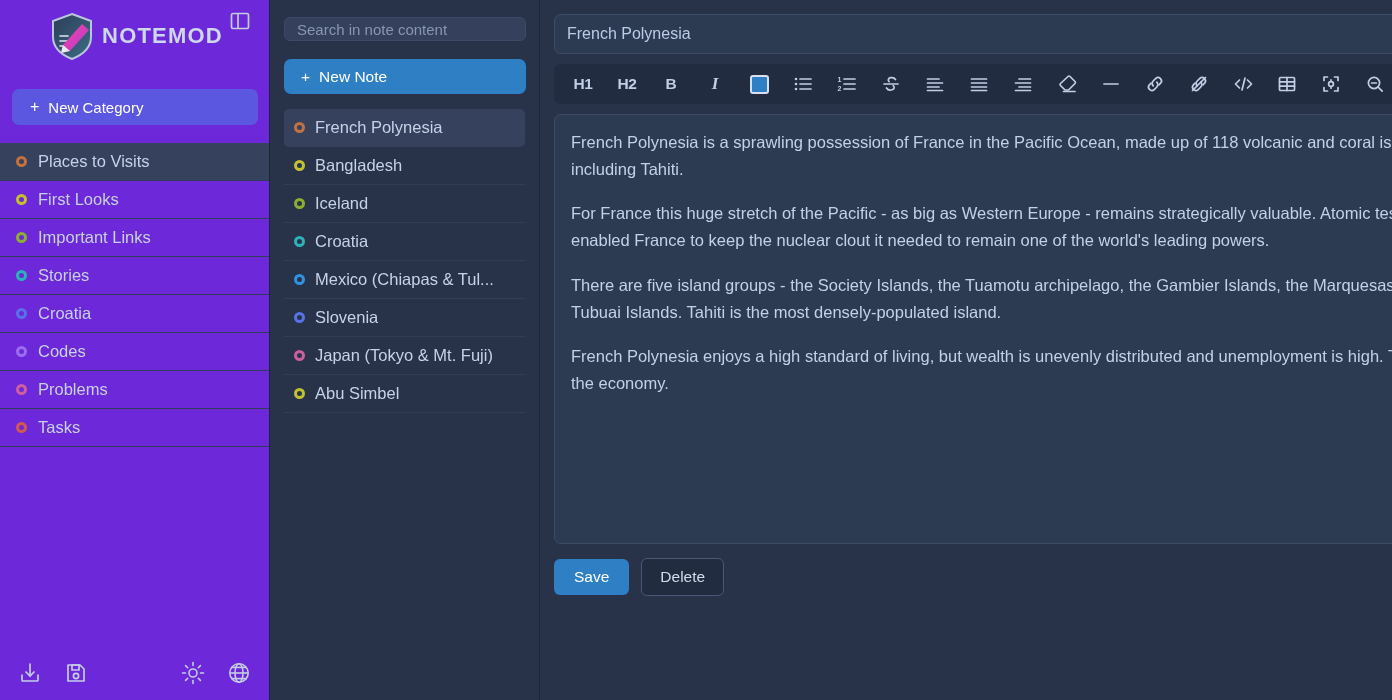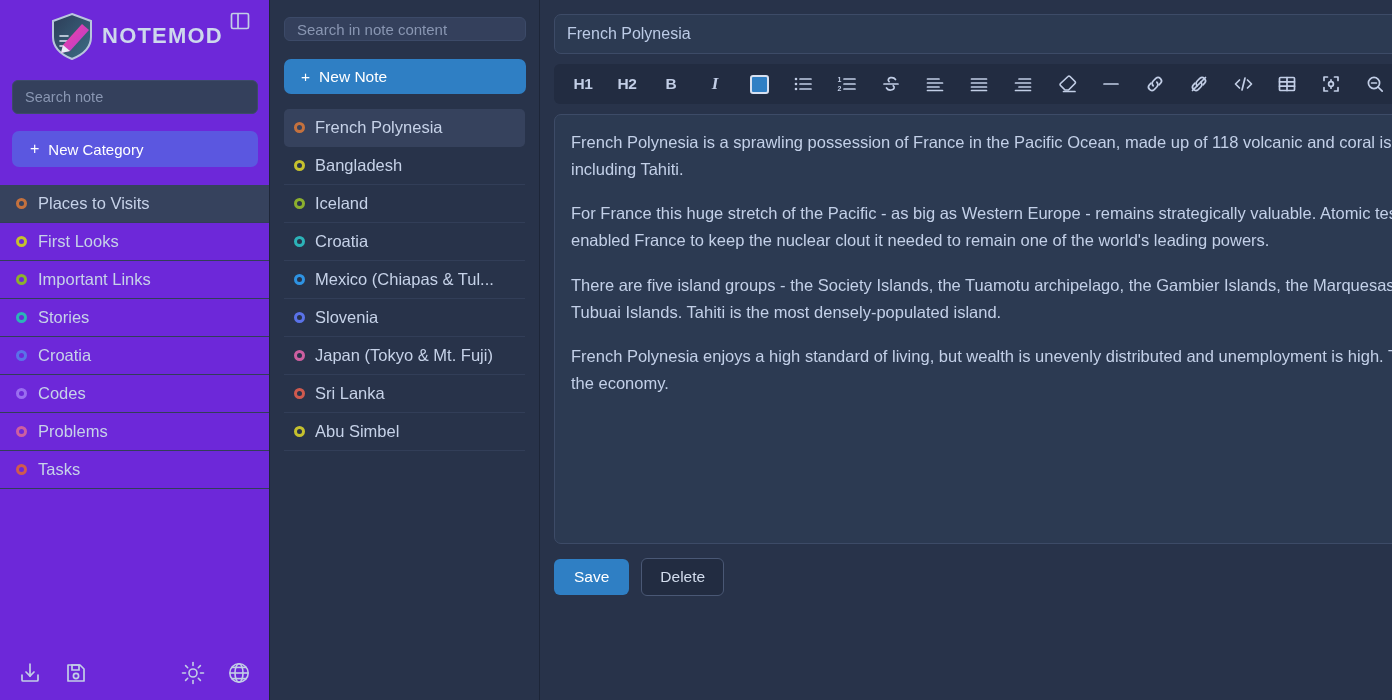--- a/index.html
+++ b/index.html
@@ -225,21 +225,20 @@
       </svg>
       <div class="brand-name">NOTEMOD</div>
       <div class="panel-toggle">
         <svg width="22" height="22" viewBox="0 0 22 22" fill="none" stroke="#c2cee6" stroke-width="1.7">
           <rect x="2.5" y="3.5" width="17" height="15" rx="1.5"></rect>
           <line x1="9" y1="3.5" x2="9" y2="18.5"></line>
         </svg>
       </div>
     </div>
 
-    <input class="search-note" placeholder="Search note" style="">
 
     <button class="new-category">
       <span class="plus">+</span>
       <span>New Category</span>
     </button>
 
     <div class="cat-list" id="cat-list">
         <div class="cat-item active">
           <span class="dot" style="color: rgb(196, 113, 62);"></span>
           <span>Places to Visits</span>
@@ -344,24 +343,20 @@
         </div>
         <div class="note-item">
           <span class="dot" style="color: rgb(90, 114, 232);"></span>
           <span>Slovenia</span>
         </div>
         <div class="note-item">
           <span class="dot" style="color: rgb(205, 95, 160);"></span>
           <span>Japan (Tokyo &amp; Mt. Fuji)</span>
         </div>
         <div class="note-item">
-          <span class="dot" style="color: rgb(207, 90, 78);"></span>
-          <span>Sri Lanka</span>
-        </div>
-        <div class="note-item">
           <span class="dot" style="color: rgb(197, 193, 46);"></span>
           <span>Abu Simbel</span>
         </div>
       </div>
   </div>
 
   <div class="editor">
 
     <input class="title-field" value="French Polynesia" style="">
 

